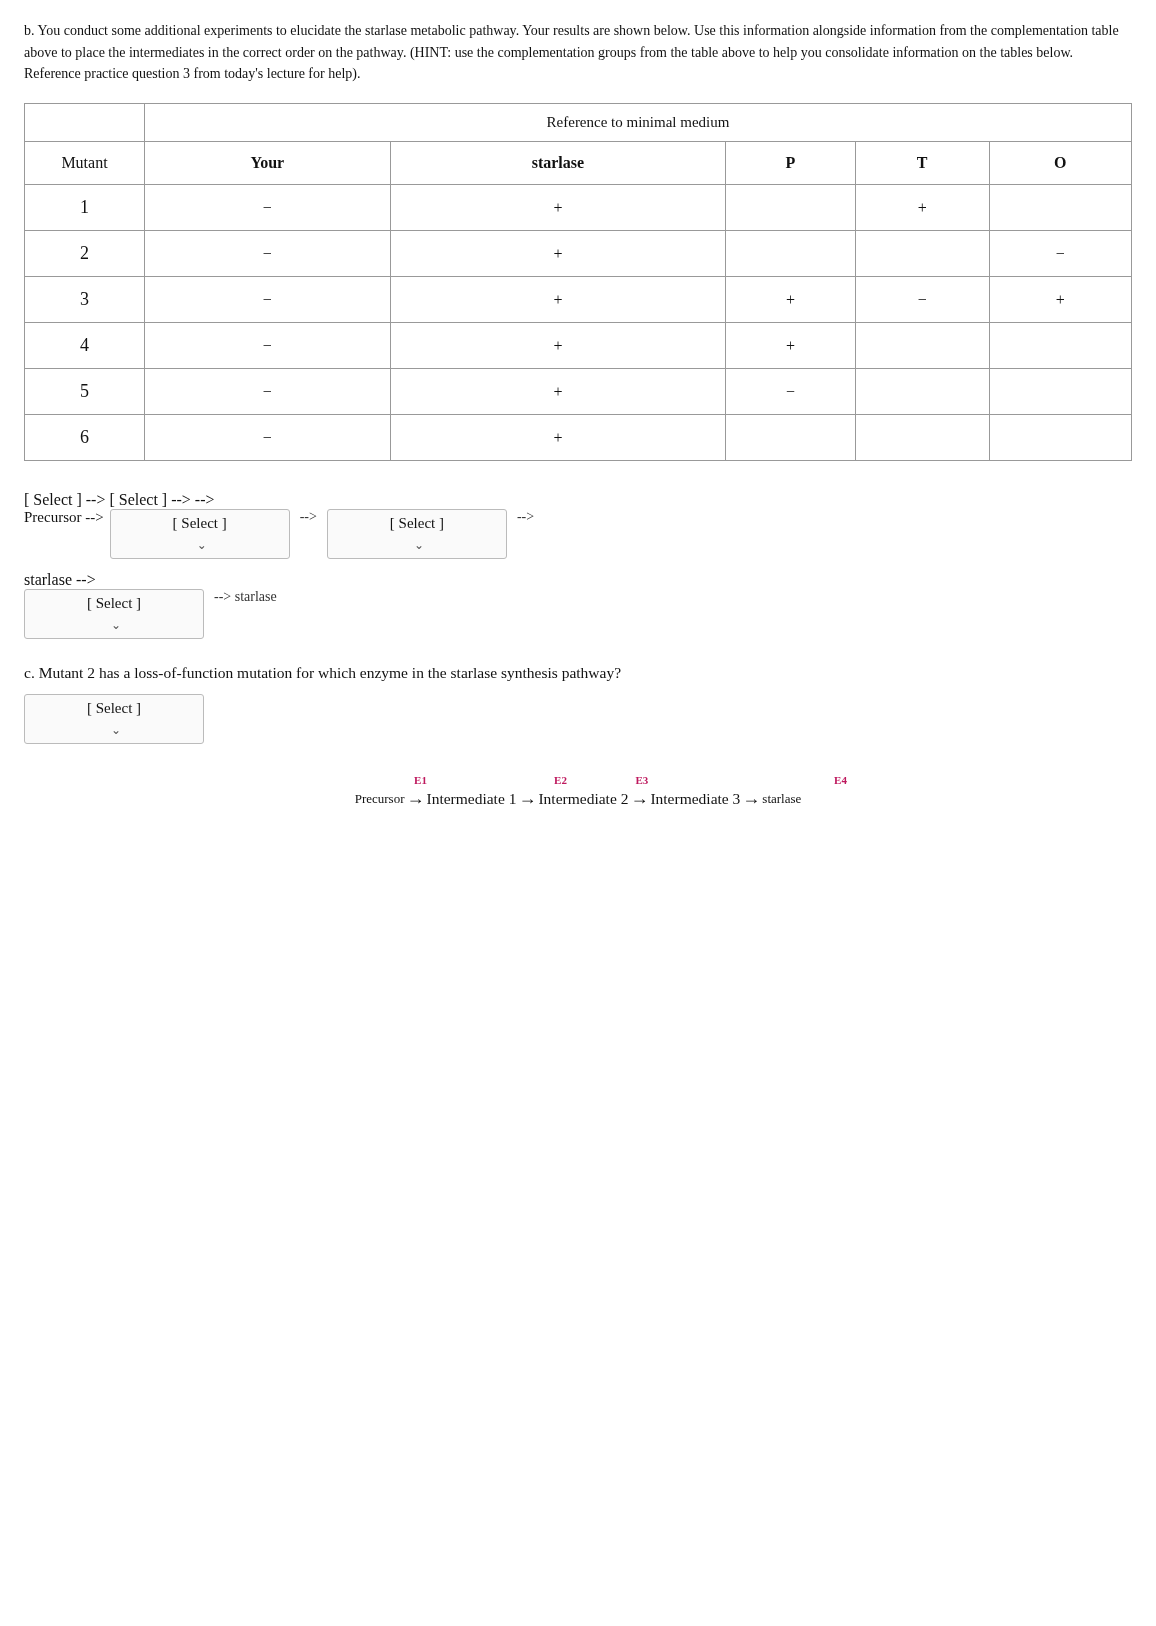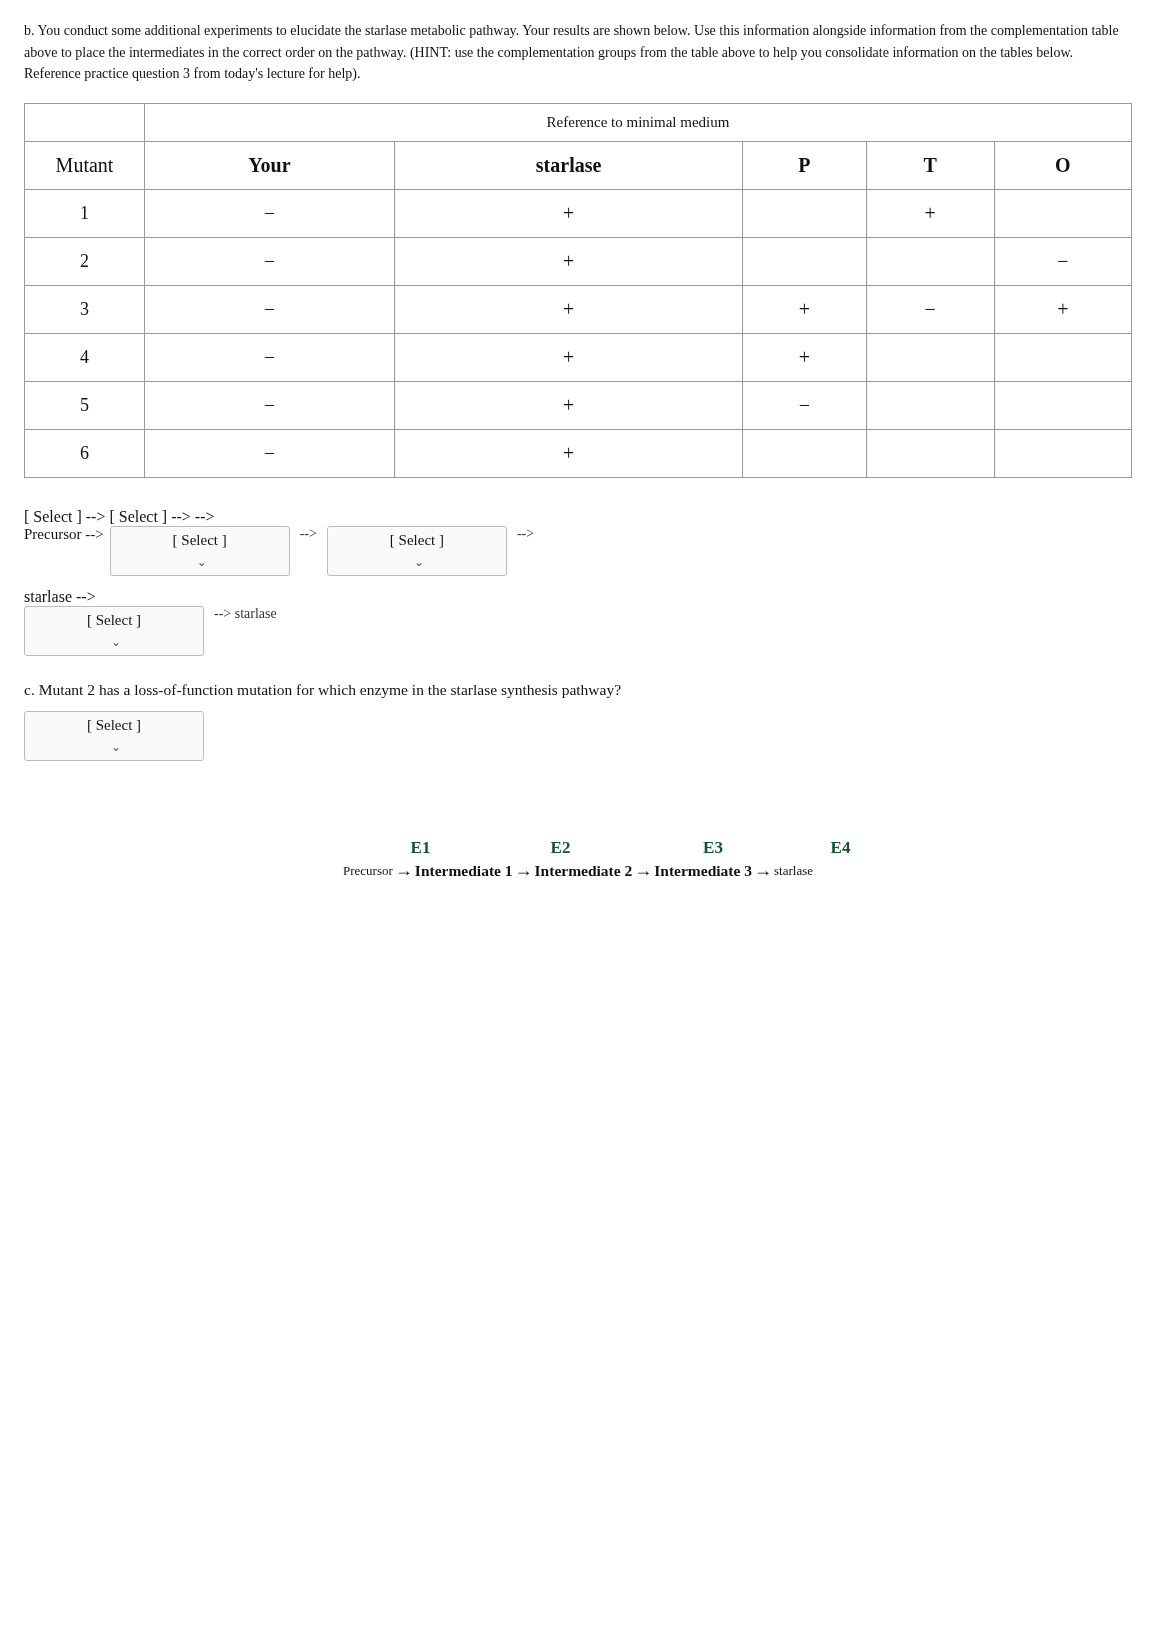--- a/index.html
+++ b/index.html
@@ -22,21 +22,21 @@
       width: 100%;
       border-collapse: collapse;
       border: 1.5px solid #888;
       margin-bottom: 30px;
     }
     .data-table th, .data-table td {
       border: 1px solid #999;
       text-align: center;
       vertical-align: middle;
       padding: 12px 8px;
-      font-size: 20px;
+      font-size: 16px;
     }
     .data-table thead tr:first-child th {
       font-size: 15px;
       font-weight: normal;
       padding: 10px 8px;
     }
     .data-table .col-mutant {
       width: 120px;
       font-weight: normal;
     }
@@ -96,35 +96,33 @@
       line-height: 1.5;
     }
     
     .bottom-pathway {
       margin-top: 20px;
       text-align: center;
     }
     .node-text {
       font-size: 15.5px;
       white-space: nowrap;
-      font-weight: bold;
     }
     .bold-node {
       font-weight: normal;
       font-size: 13px;
     }
     .arrow-char {
       font-size: 18px;
       margin: 0 2px;
     }
     .e-label {
-      font-size: 17px;
+      font-size: 11px;
       font-weight: bold;
-      color: #14532d;
-      margin-top: 47px;
+      color: #be185d;
     }
   </style>
 </head>
 <body>
 
 <p class="intro-text">b. You conduct some additional experiments to elucidate the starlase metabolic pathway. Your results are shown below. Use this information alongside information from the complementation table above to place the intermediates in the correct order on the pathway. (HINT: use the complementation groups from the table above to help you consolidate information on the tables below. Reference practice question 3 from today's lecture for help).</p>
 
 <table class="data-table">
   <thead>
     <tr>
@@ -227,21 +225,21 @@
   </div>
 </div>
 
 <div class="bottom-pathway">
 
   <div style="display:flex; justify-content:center; align-items:flex-end; margin-bottom:2px; gap:0;">
 
     <span style="display:inline-block; width:90px;"></span>
     <span class="e-label" style="width:130px; text-align:center;">E1</span>
     <span class="e-label" style="width:150px; text-align:center;">E2</span>
-    <span class="e-label" style="width:155px; text-align:center;">E3</span>
+    <span class="e-label" style="width:155px; text-align:left;">E3</span>
     <span class="e-label" style="width:100px; text-align:center;">E4</span>
   </div>
 
   <div style="display:flex; justify-content:center; align-items:center; gap:0; flex-wrap:nowrap;">
     <span class="bold-node">Precursor</span>
     <span class="arrow-char">→</span>
     <span class="node-text">Intermediate 1</span>
     <span class="arrow-char">→</span>
     <span class="node-text">Intermediate 2</span>
     <span class="arrow-char">→</span>

